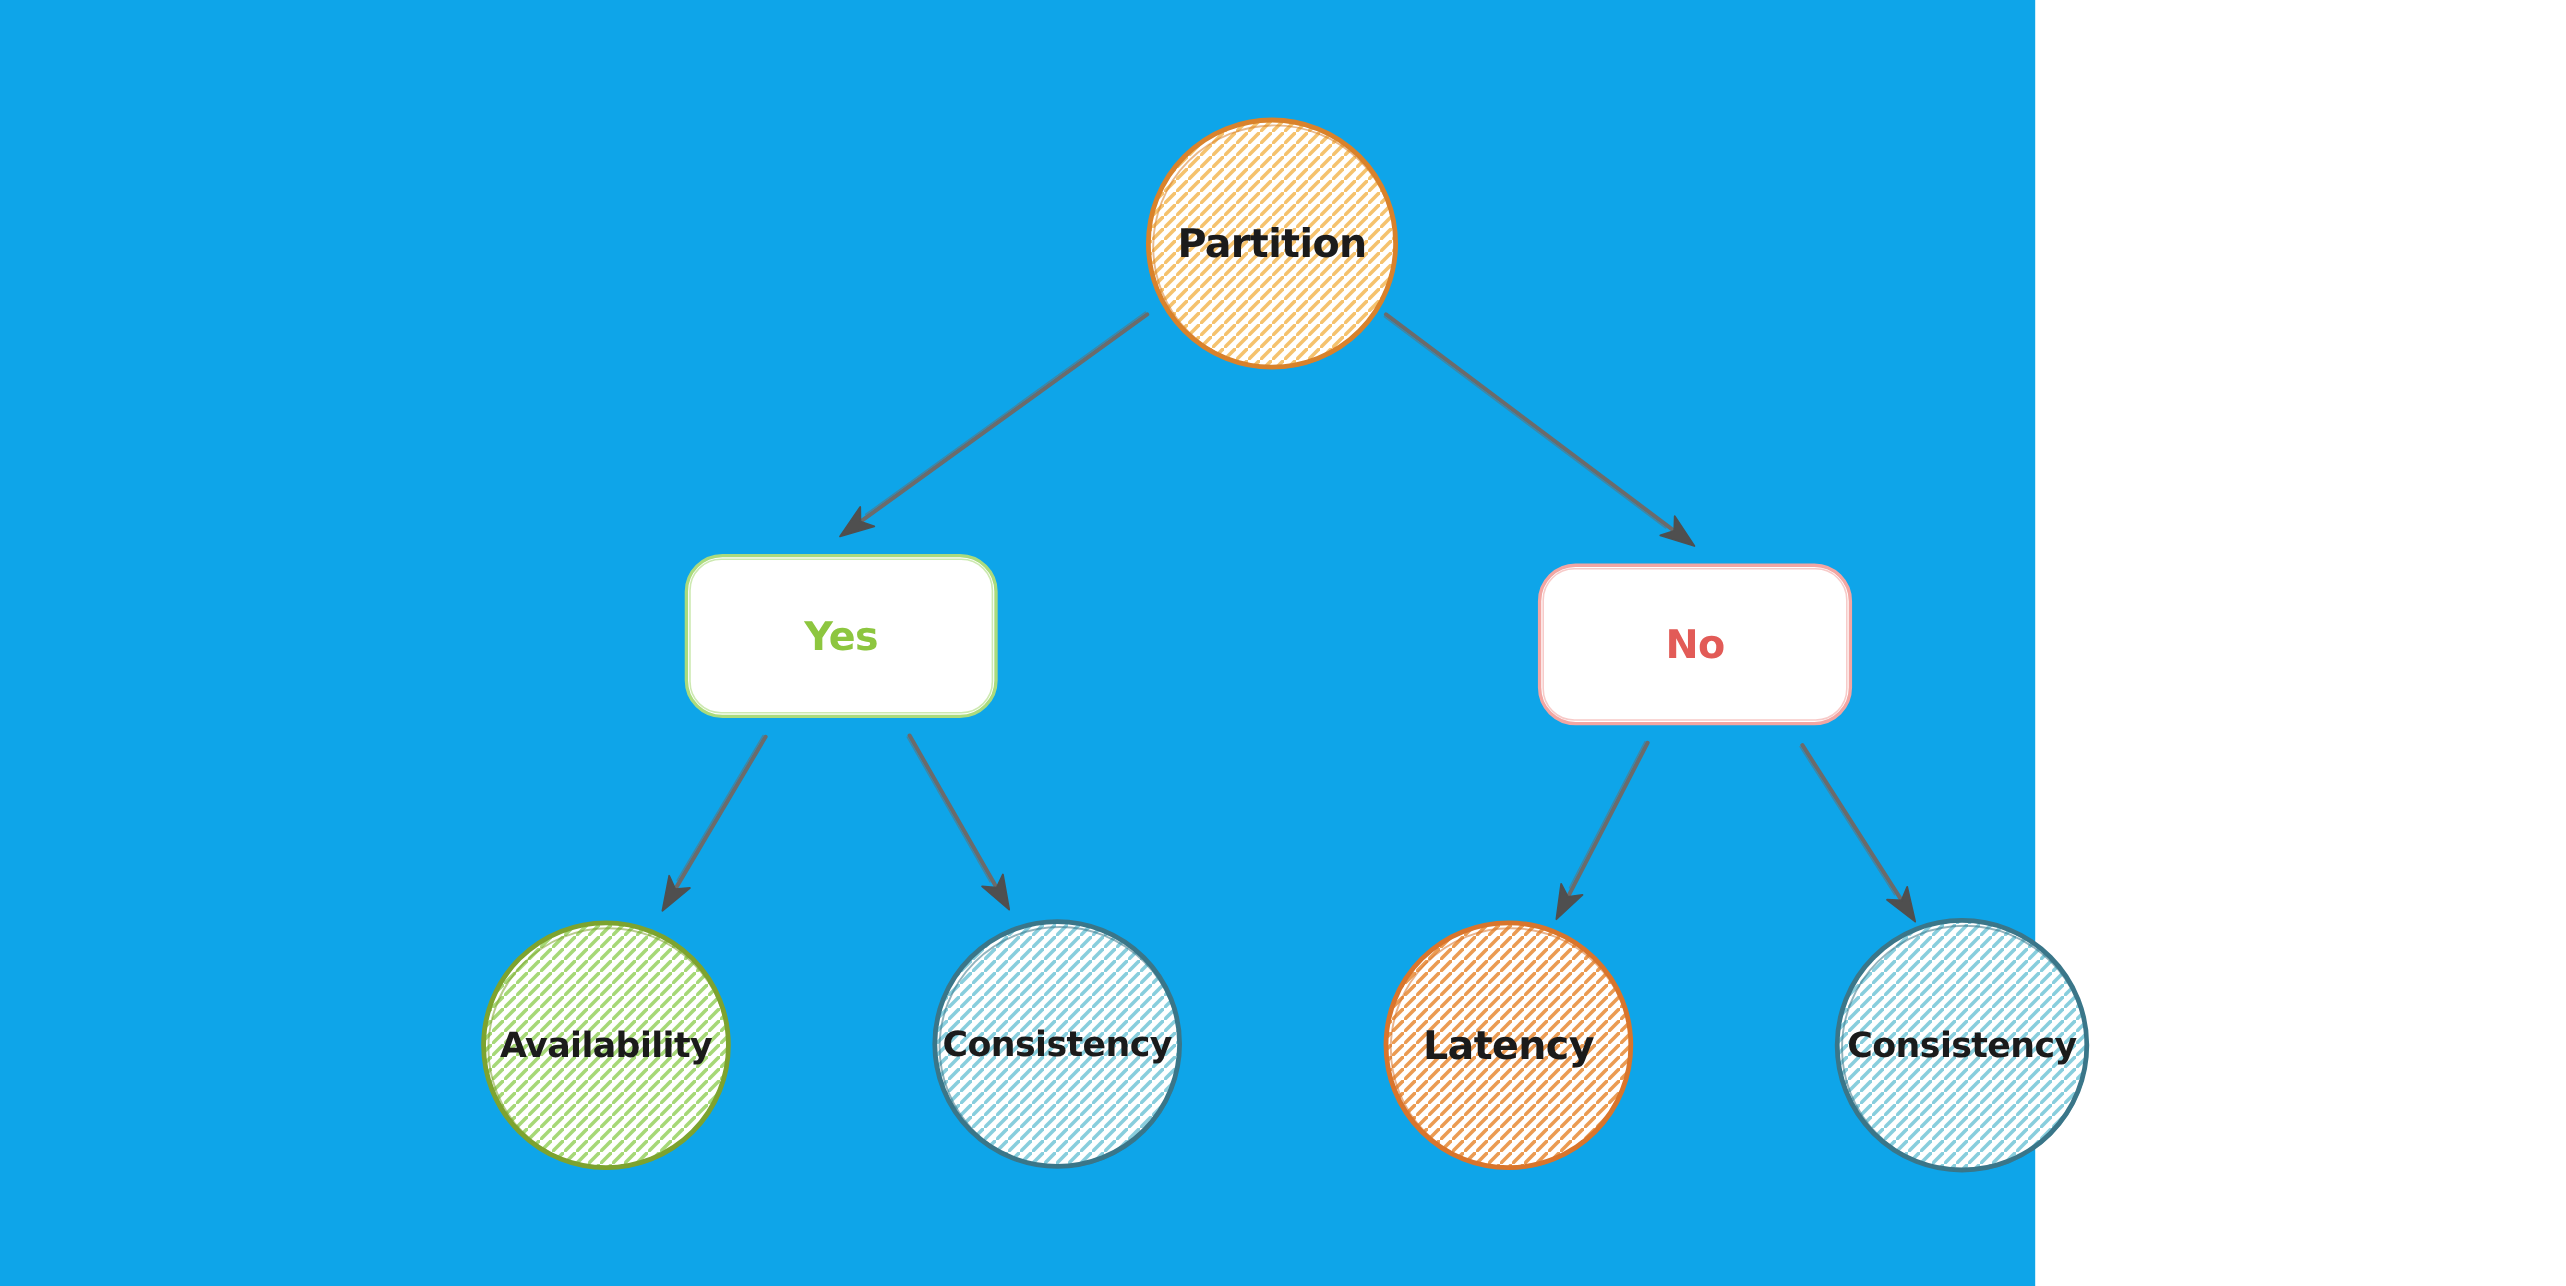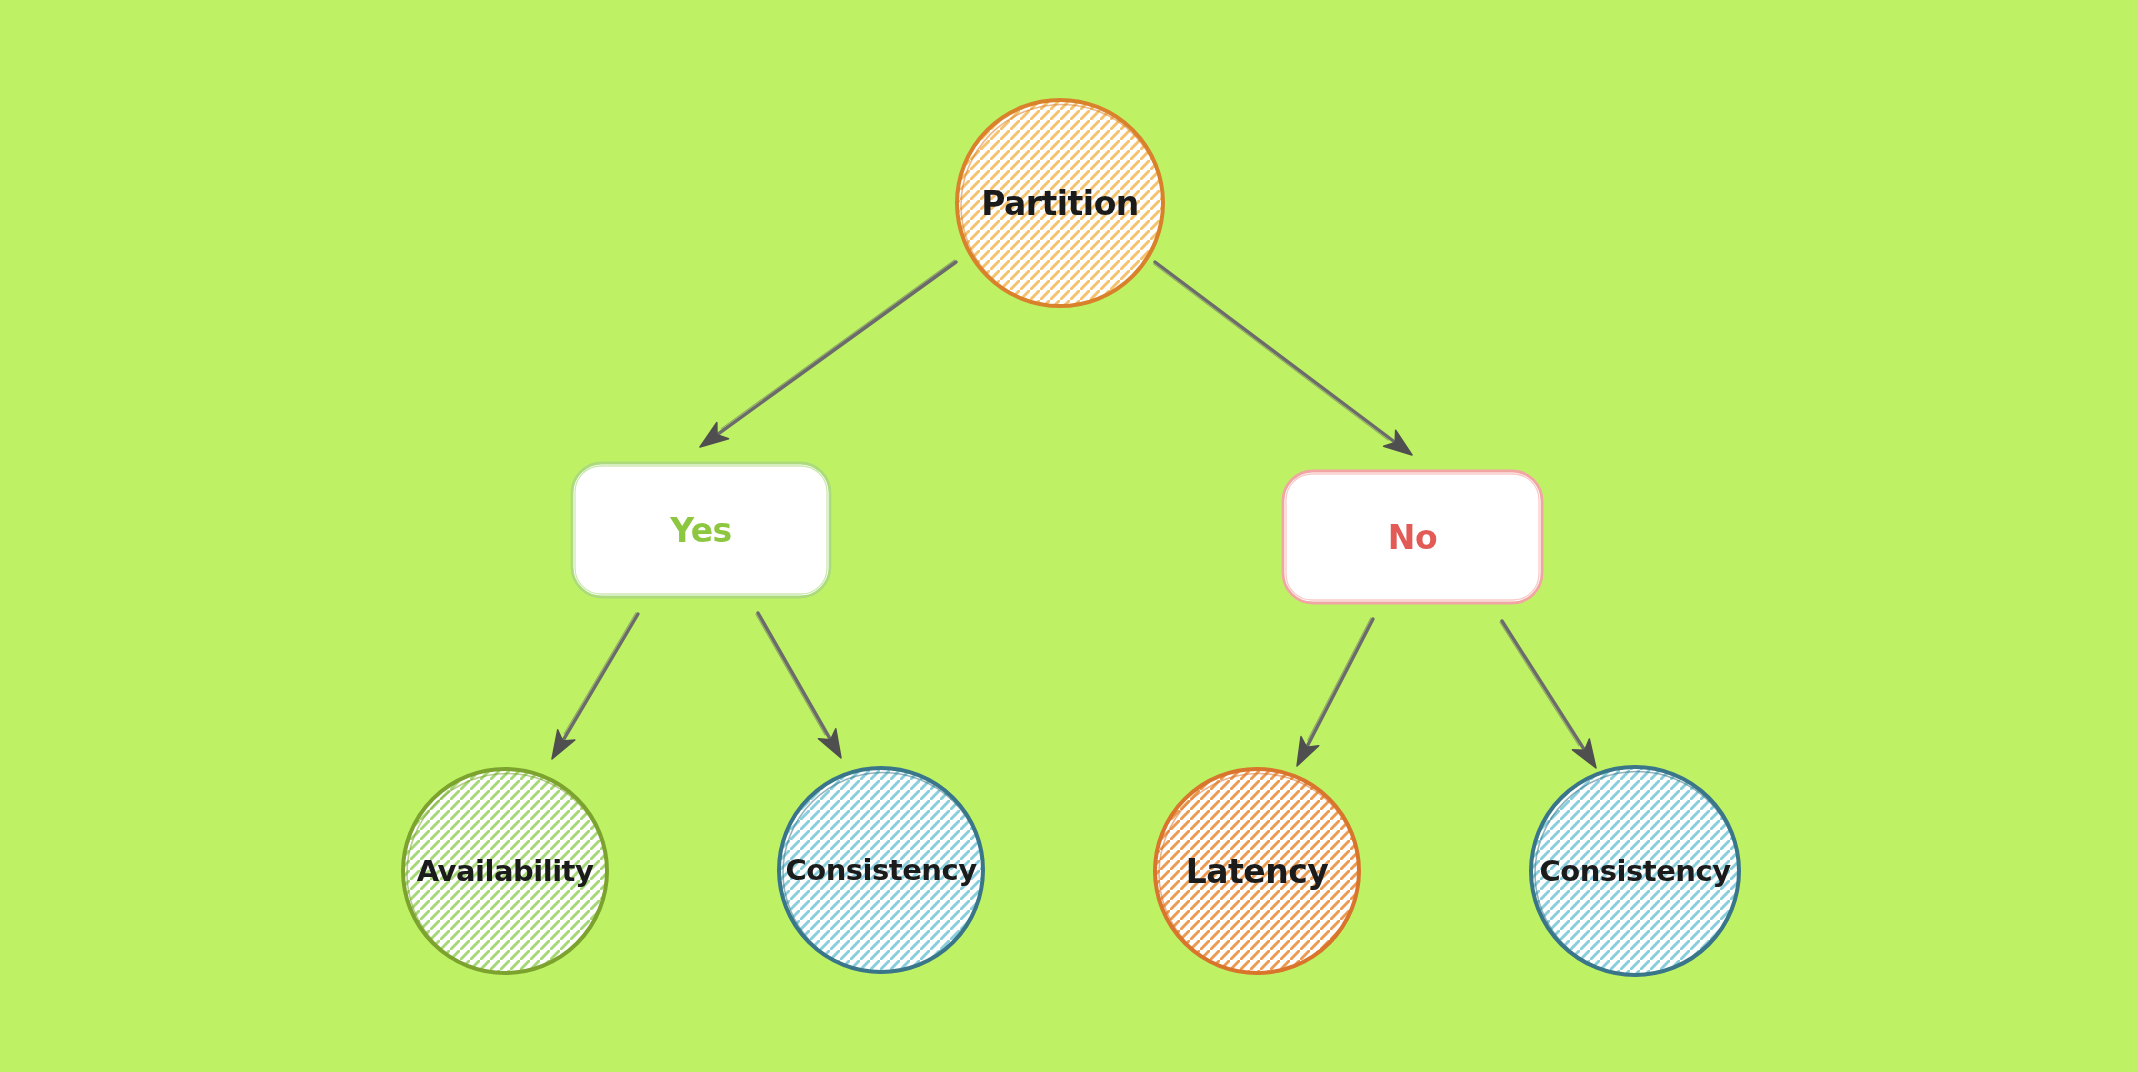--- a/index.html
+++ b/index.html
@@ -5,23 +5,23 @@
   html, body {
     margin: 0;
     padding: 0;
     background: #ffffff;
     width: 2138px;
     height: 1072px;
     overflow: hidden;
   }
   .canvas-wrap {
     position: relative;
-    width: 2138px;
+    width: 1696px;
     height: 1072px;
-    background: #bef264;
+    background: #0ea5e9;
   }
   svg {
     display: block;
   }
   .node-label {
     font-family: "DejaVu Sans", "Liberation Sans", sans-serif;
     font-weight: 600;
     letter-spacing: -0.5px;
   }
   .edge-line {

